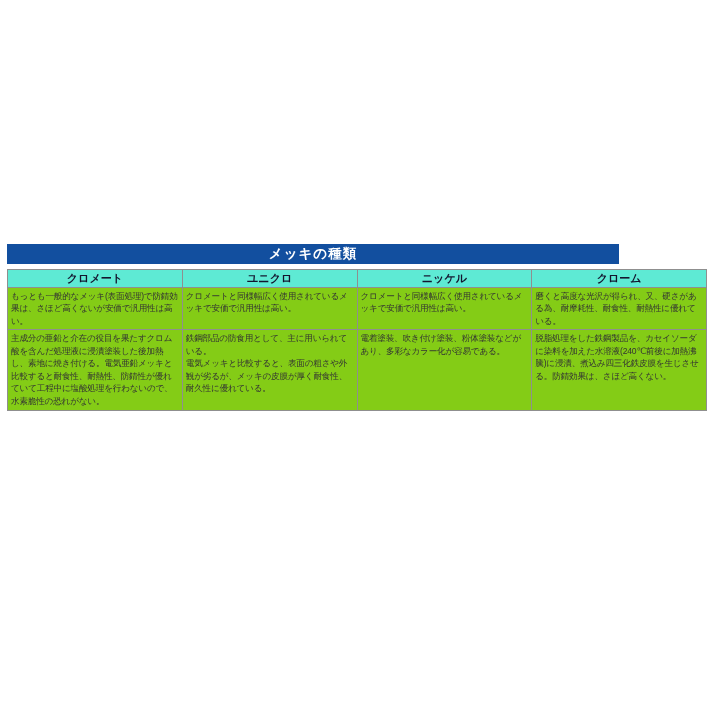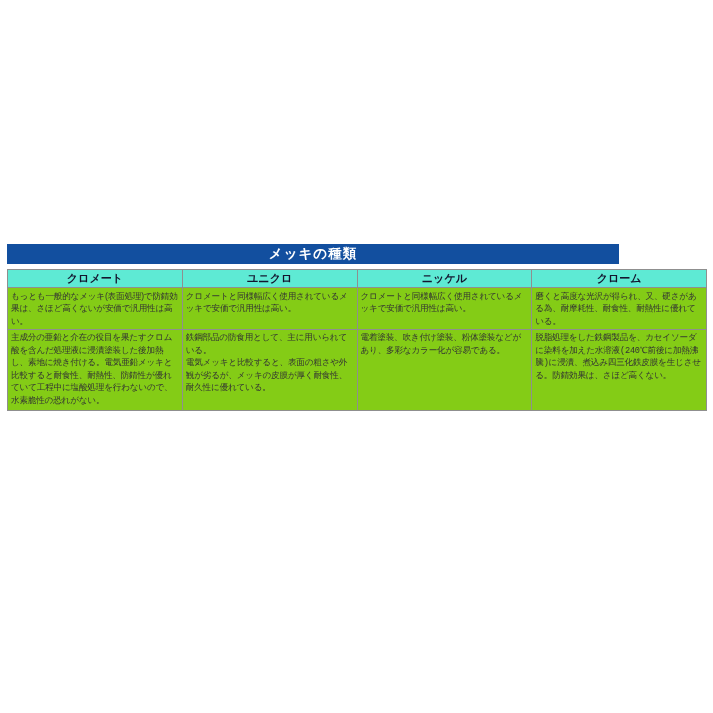--- a/index.html
+++ b/index.html
@@ -51,21 +51,21 @@
     color: #333333;
     font-size: 8.6px;
     line-height: 1.45;
     vertical-align: top;
     padding: 2px 3px;
     white-space: pre-line;
     letter-spacing: -0.2px;
   }
   tr.r-desc1 td.desc { height: 28px; }
   tr.r-desc2 td.desc { height: 36px; }
-  tr.r-desc3 td.desc { height: 76px; font-family: Liberation Mono, monospace; }
+  tr.r-desc3 td.desc { height: 76px; }
 </style>
 </head>
 <body>
 
 <div class="sheet">
   <div class="title-bar">メッキの種類</div>
 
   <table class="plating">
     <tbody>
       <tr class="r-hdr1">

